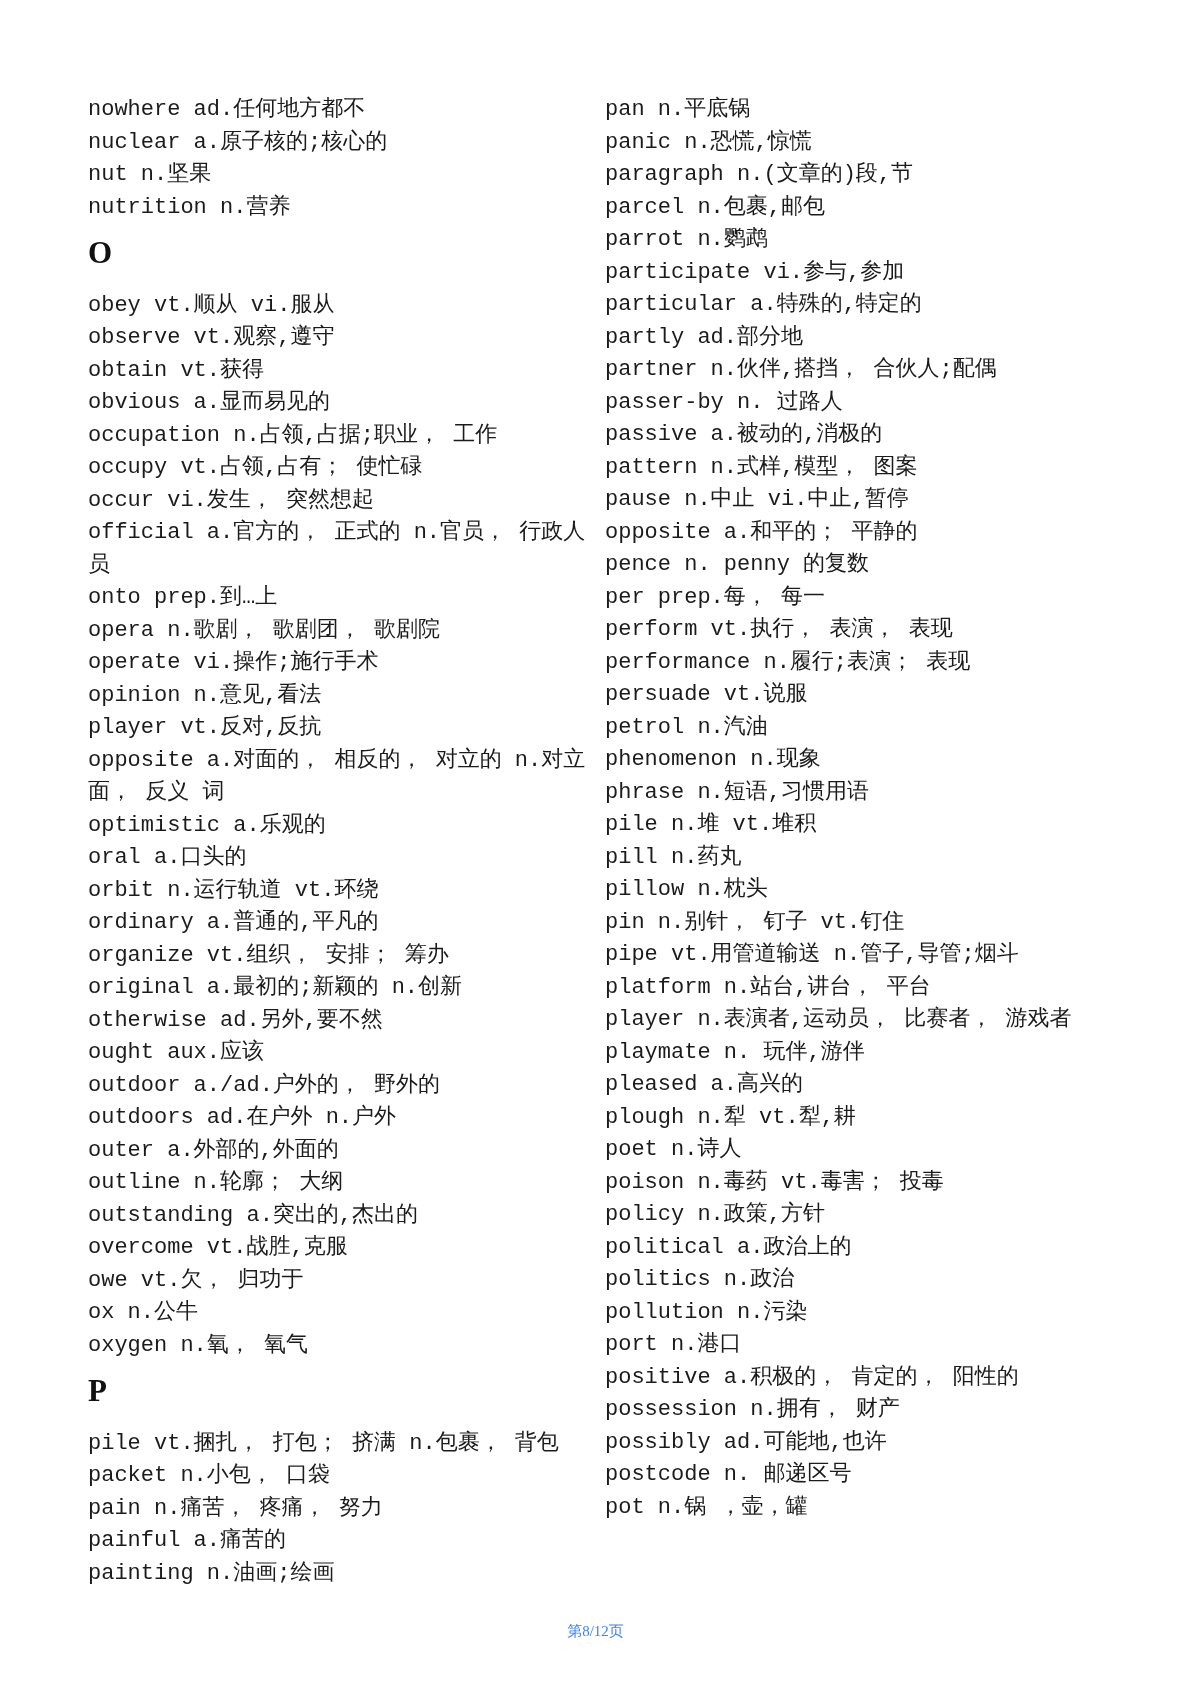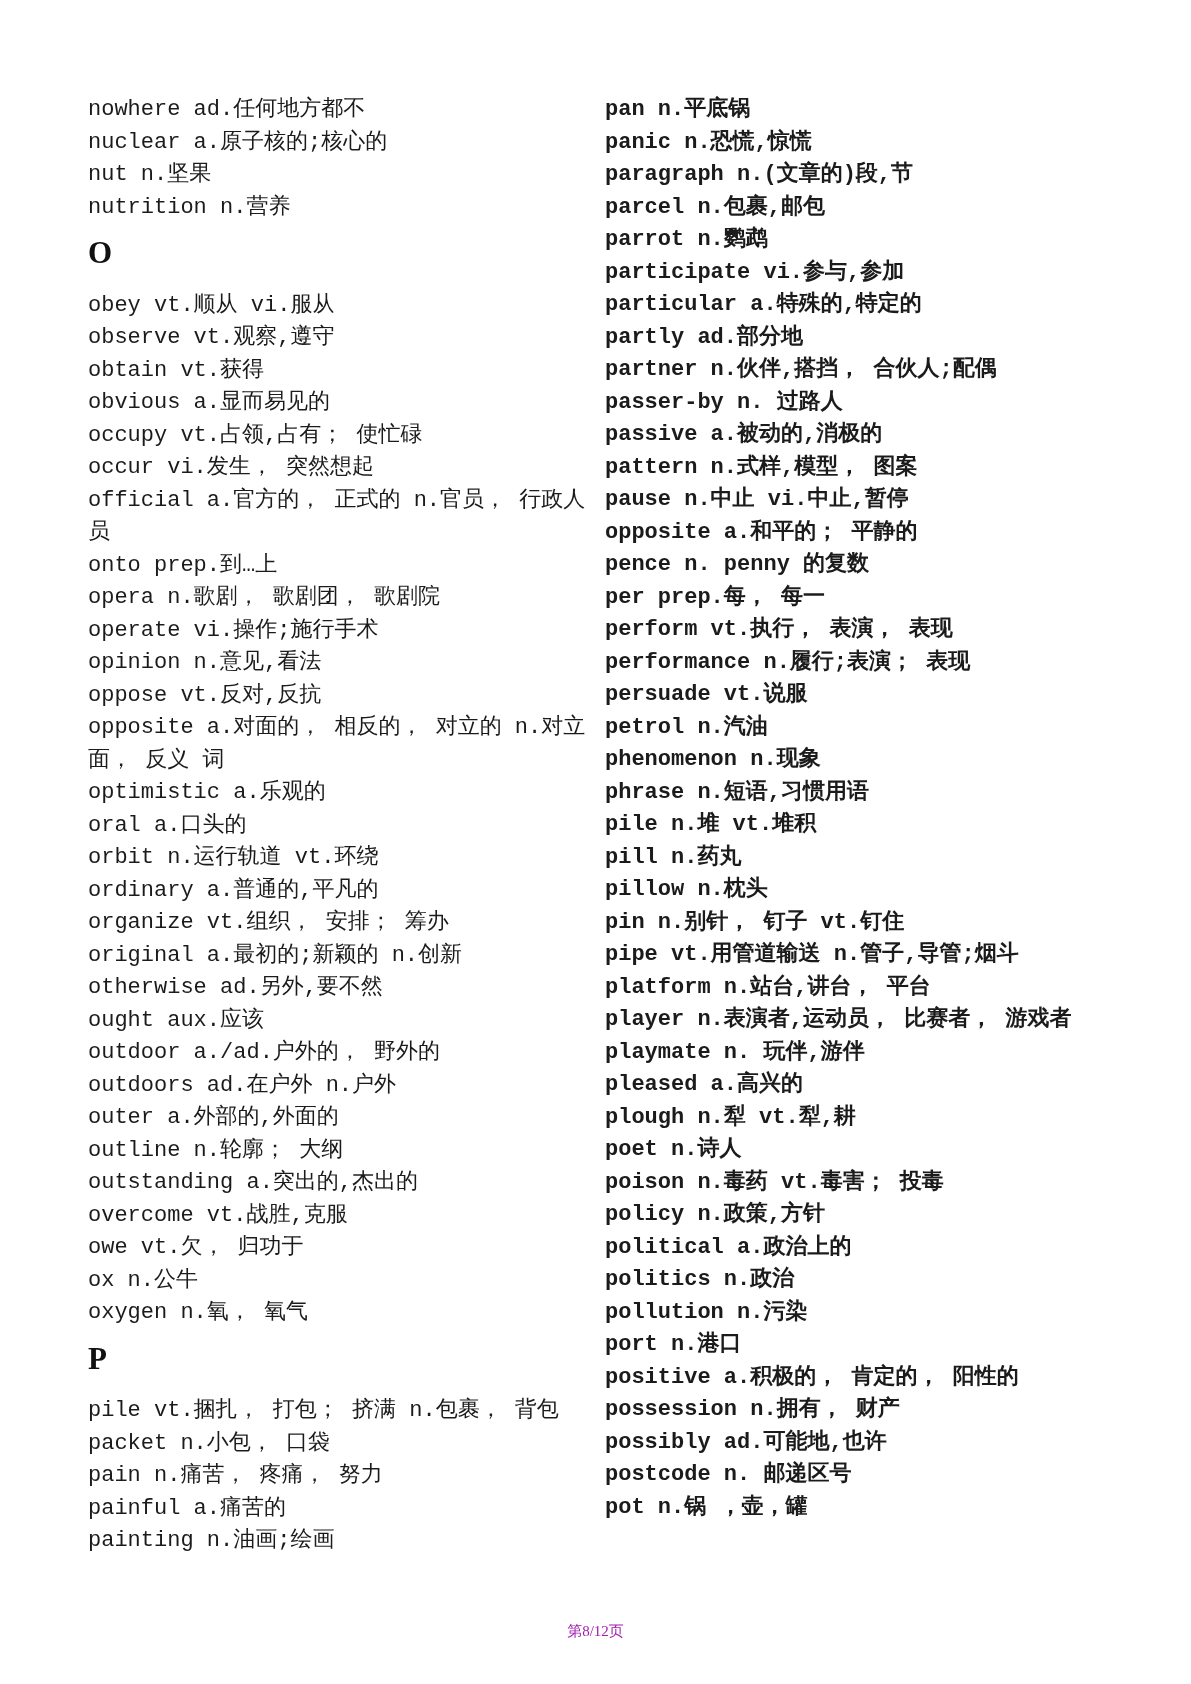--- a/index.html
+++ b/index.html
@@ -14,21 +14,21 @@
     background: #ffffff;
     overflow: hidden;
     font-family: "Liberation Mono", "DejaVu Sans Mono", monospace;
     color: #1b1b1b;
   }
   .col {
     position: absolute;
     top: 94px;
   }
   .col-left  { left: 88px;  width: 492px; }
-  .col-right { left: 605px; width: 560px; font-weight: bold; }
+  .col-right { left: 605px; width: 560px; }
   .line {
     font-size: 22px;
     line-height: 32.5px;
     white-space: pre;
     letter-spacing: 0;
   }
   .heading {
     font-family: "Liberation Serif", "DejaVu Serif", serif;
     font-weight: 700;
     font-size: 31px;
@@ -37,46 +37,47 @@
     color: #111111;
   }
   .footer {
     position: absolute;
     top: 1622px;
     left: 0;
     width: 100%;
     text-align: center;
     font-family: "Liberation Serif", "DejaVu Serif", serif;
     font-size: 15px;
-    color: #a21caf;
+    color: #3b82f6;
   }
 </style>
 </head>
 <body>
 
 <div class="page">
   <div class="col col-left">
       <div class="line">nowhere ad.任何地方都不</div>
       <div class="line">nuclear a.原子核的;核心的</div>
       <div class="line">nut n.坚果</div>
       <div class="line">nutrition n.营养</div>
       <div class="heading">O</div>
       <div class="line">obey vt.顺从 vi.服从</div>
       <div class="line">observe vt.观察,遵守</div>
       <div class="line">obtain vt.获得</div>
       <div class="line">obvious a.显而易见的</div>
+      <div class="line">occupation n.占领,占据;职业， 工作</div>
       <div class="line">occupy vt.占领,占有； 使忙碌</div>
       <div class="line">occur vi.发生， 突然想起</div>
       <div class="line">official a.官方的， 正式的 n.官员， 行政人</div>
       <div class="line">员</div>
       <div class="line">onto prep.到…上</div>
       <div class="line">opera n.歌剧， 歌剧团， 歌剧院</div>
       <div class="line">operate vi.操作;施行手术</div>
       <div class="line">opinion n.意见,看法</div>
-      <div class="line">oppose vt.反对,反抗</div>
+      <div class="line">player vt.反对,反抗</div>
       <div class="line">opposite a.对面的， 相反的， 对立的 n.对立</div>
       <div class="line">面， 反义 词</div>
       <div class="line">optimistic a.乐观的</div>
       <div class="line">oral a.口头的</div>
       <div class="line">orbit n.运行轨道 vt.环绕</div>
       <div class="line">ordinary a.普通的,平凡的</div>
       <div class="line">organize vt.组织， 安排； 筹办</div>
       <div class="line">original a.最初的;新颖的 n.创新</div>
       <div class="line">otherwise ad.另外,要不然</div>
       <div class="line">ought aux.应该</div>

